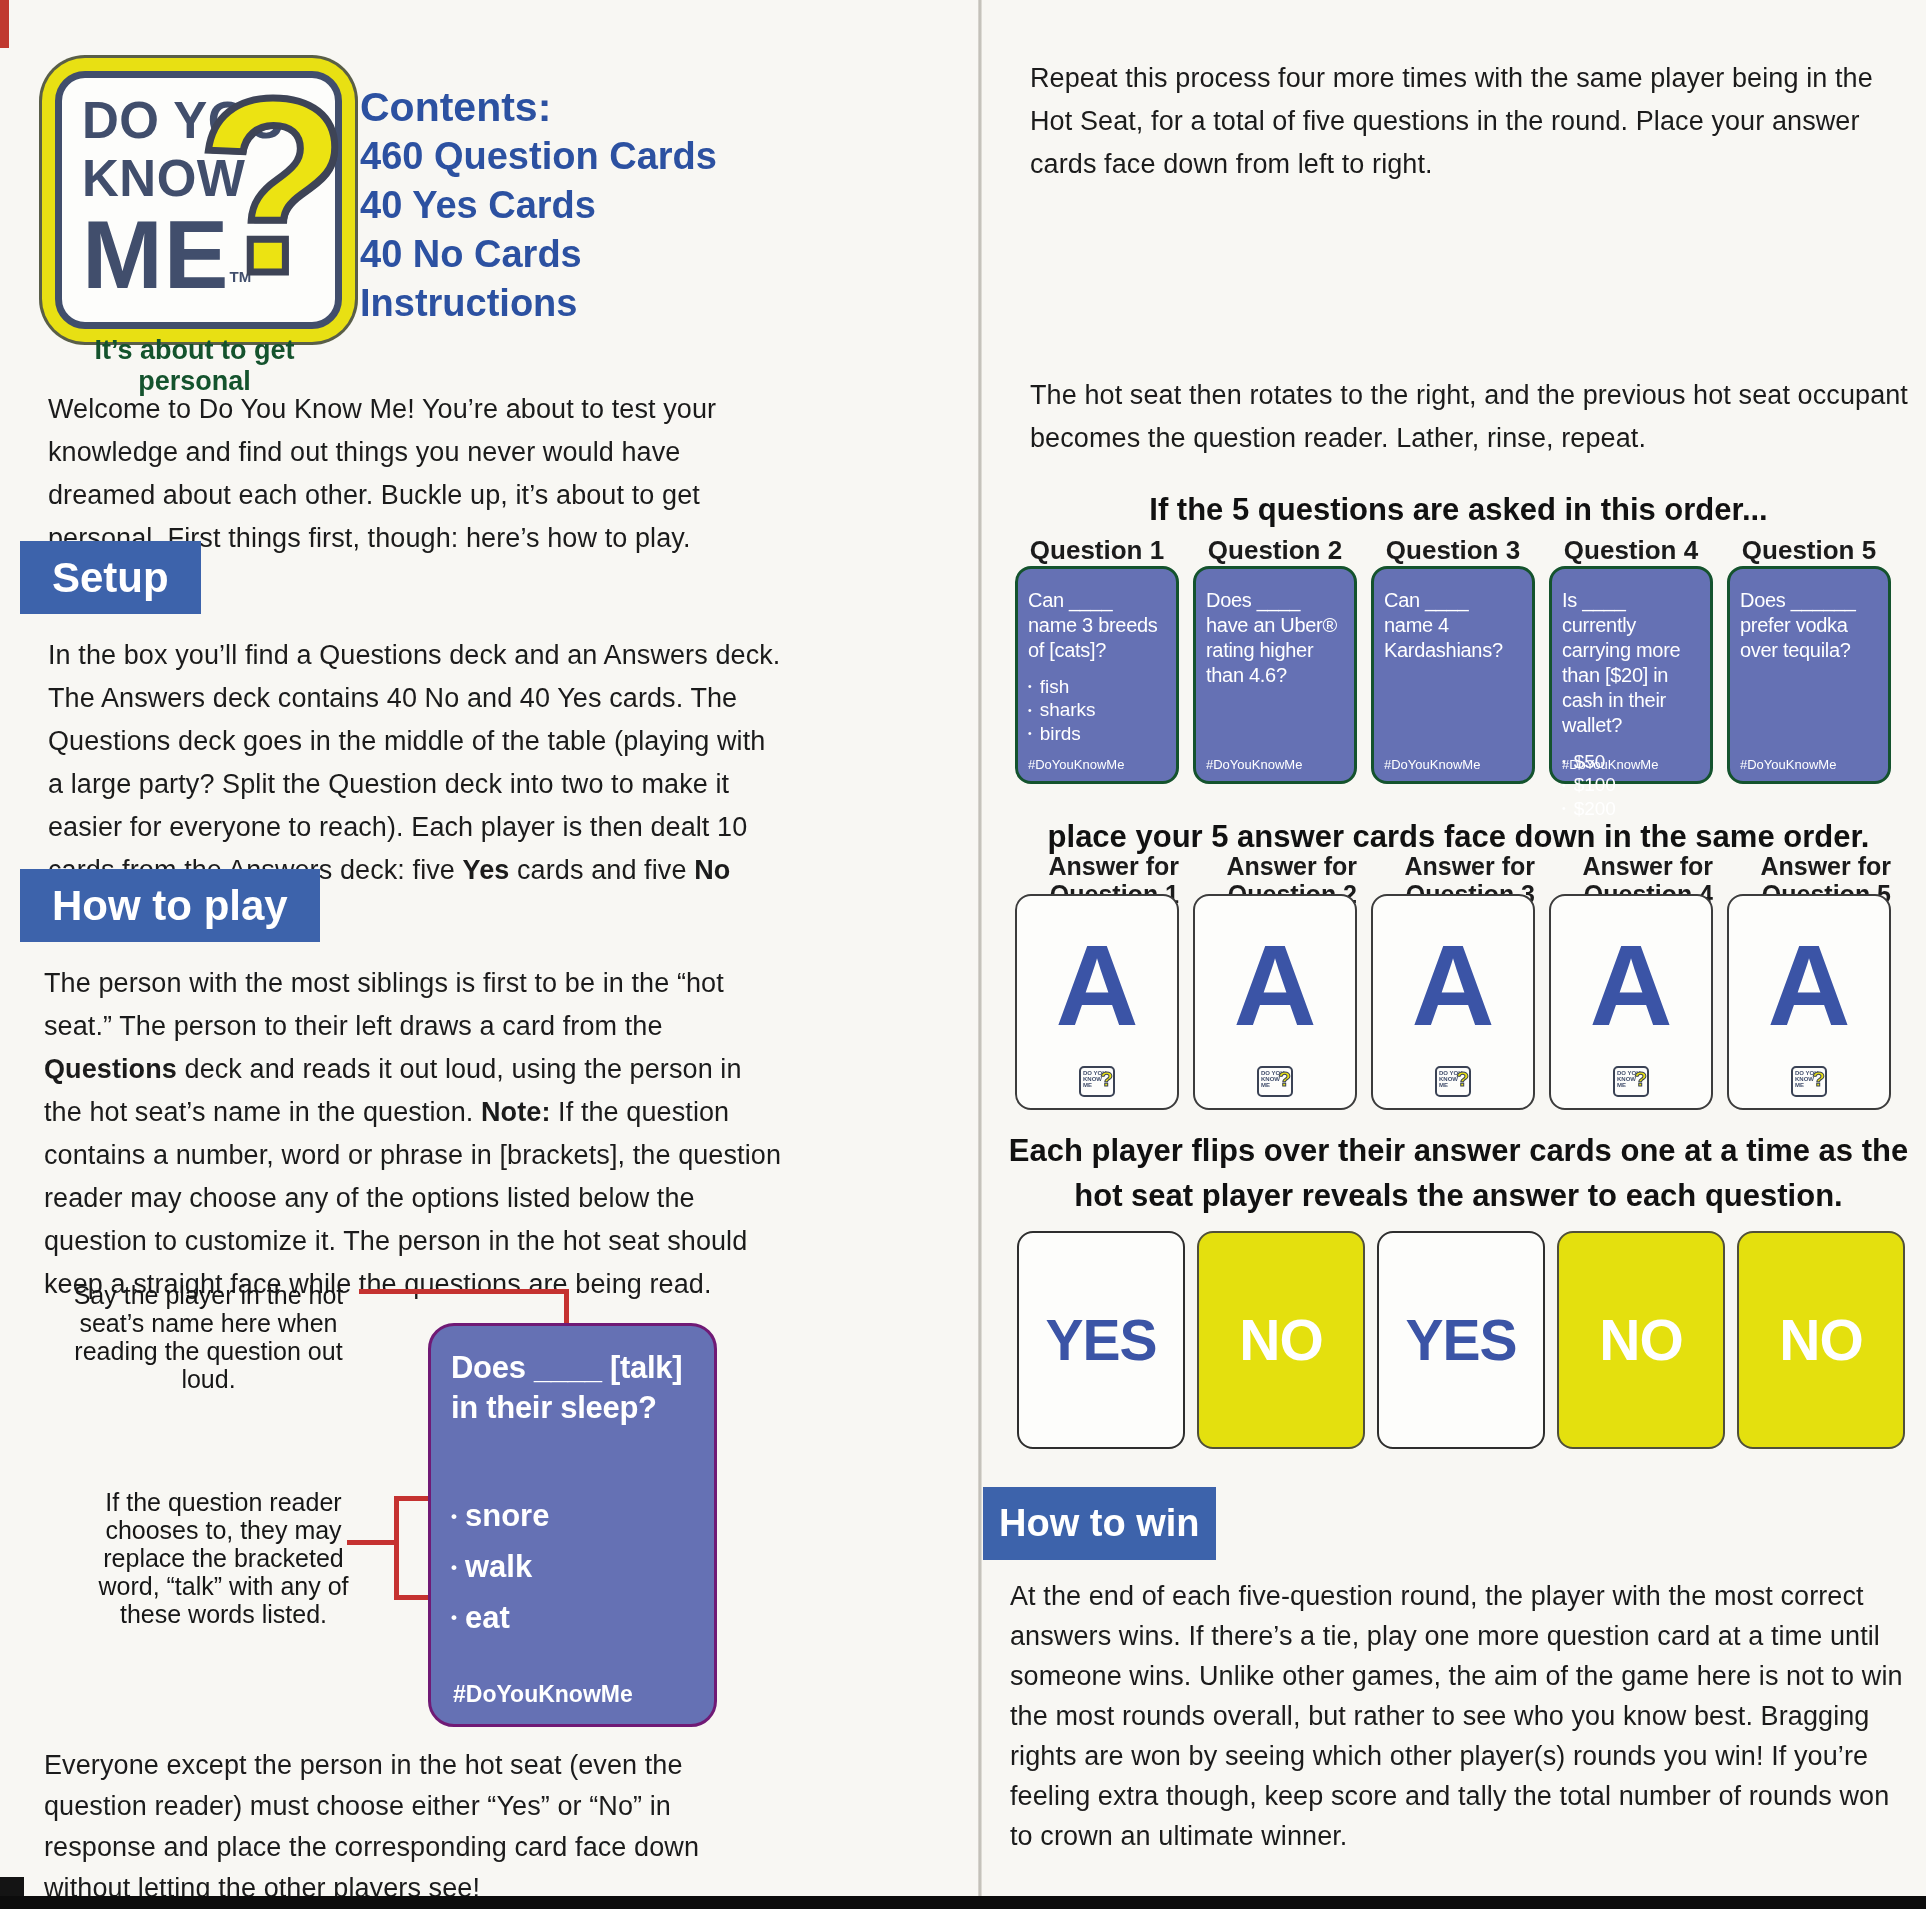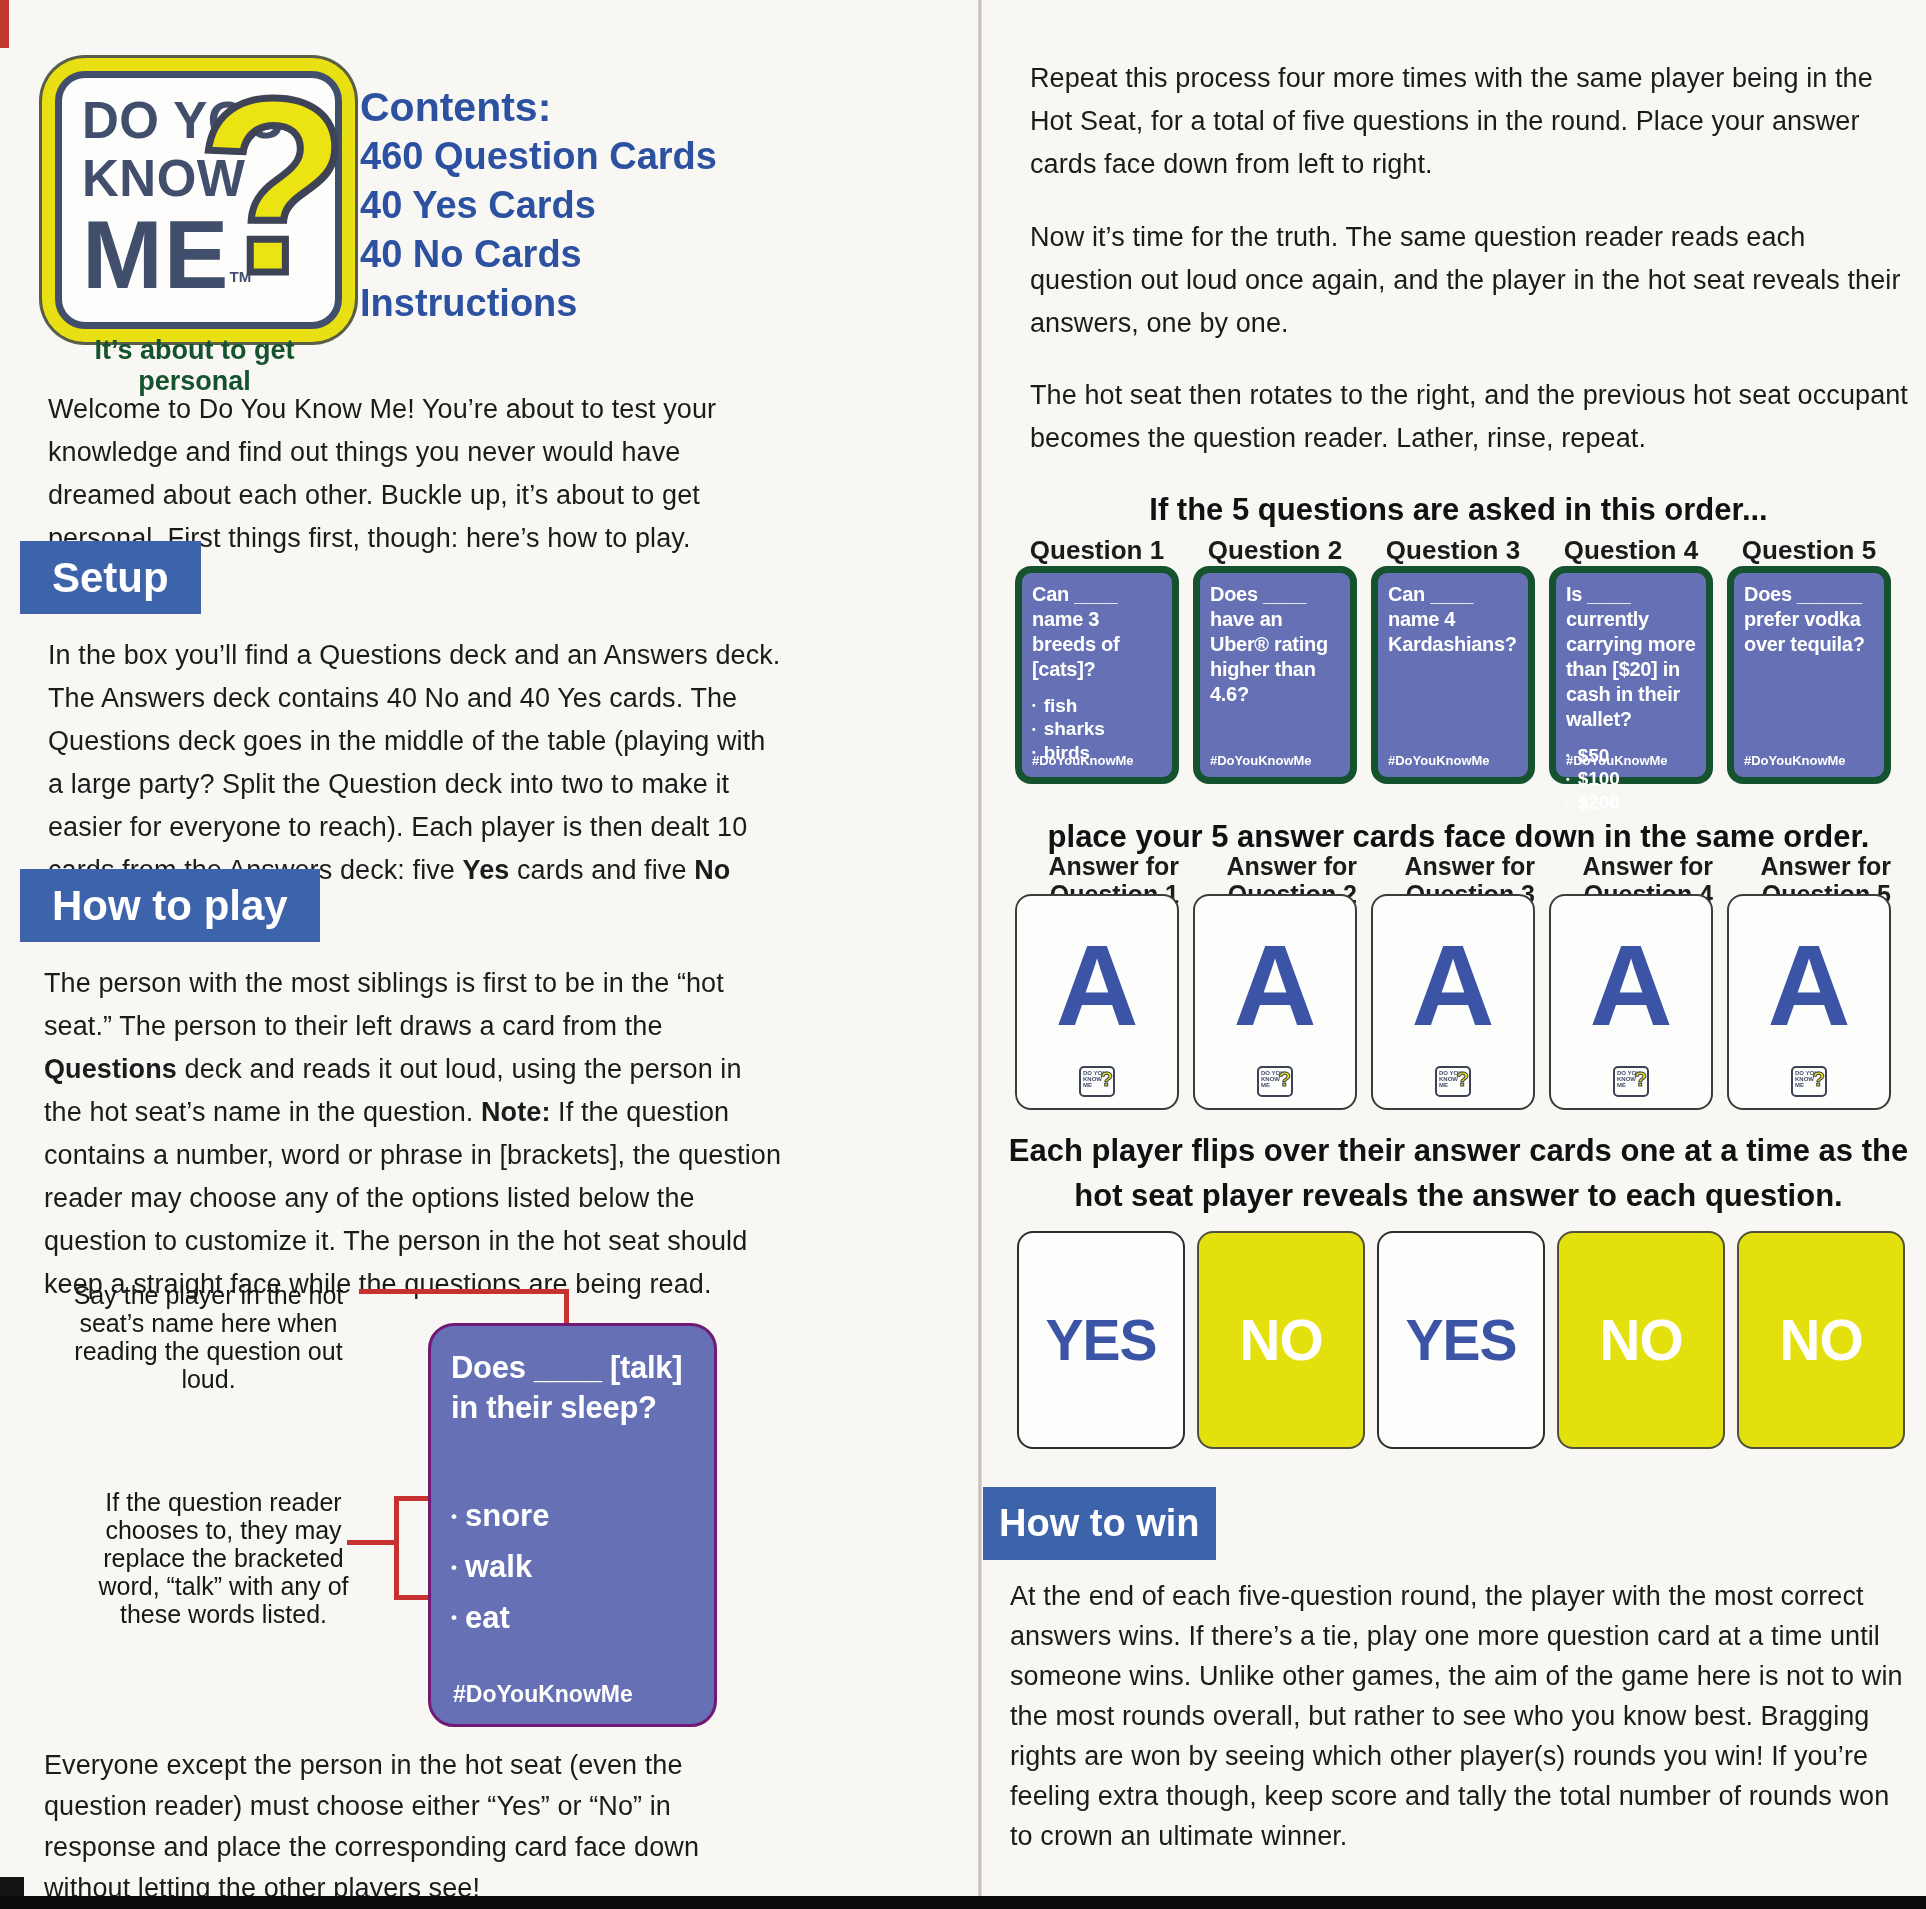--- a/index.html
+++ b/index.html
@@ -82,22 +82,22 @@
   .qhead    { left:1013px; top:492px;  width:891px; font-size:31px; }
   .ahead    { left:1013px; top:819px;  width:891px; font-size:31px; }
   .fliphead { left:1003px; top:1128px; width:911px; font-size:31px; line-height:45px; }
 
   .row { position:absolute; left:1015px; display:flex; gap:14px; }
   .qlabels { top:535px; }
   .qlabel { width:164px; text-align:center; font-weight:bold; font-size:26px; }
   .qrow { top:566px; }
   .qcard {
     position:relative; width:164px; height:218px; box-sizing:border-box;
-    background:#6571b4; border:7px solid #14532d; border-radius:16px;
-    padding:9px 10px; color:#fff; font-weight:bold;
+    background:#6571b4; border:3px solid #14532d; border-radius:16px;
+    padding:19px 10px; color:#fff; font-weight:normal;
     display:flex; flex-direction:column;
   }
   .qt { font-size:20px; line-height:25px; letter-spacing:-0.3px; }
   .blts { margin-top:12px; font-size:19px; line-height:23px; }
   .qhash { position:absolute; left:10px; bottom:9px; font-size:13px; }
 
   .alabels { top:852px; }
   .alabel { width:164px; font-weight:bold; font-size:25px; line-height:28px;text-align:right; }
   .arow { top:894px; }
   .acard {
@@ -181,21 +181,20 @@
         <div class="blt"><span class="d">•</span><span>walk</span></div>
         <div class="blt"><span class="d">•</span><span>eat</span></div>
       </div>
       <div class="dhash">#DoYouKnowMe</div>
     </div>
   </div>
 
   <p class="p everyone-p">Everyone except the person in the hot seat (even the question reader) must choose either “Yes” or “No” in response and place the corresponding card face down without letting the other players see!</p>
 
   <p class="p rp1">Repeat this process four more times with the same player being in the Hot Seat, for a total of five questions in the round. Place your answer cards face down from left to right.</p>
-  <p class="p rp2">Now it’s time for the truth. The same question reader reads each question out loud once again, and the player in the hot seat reveals their answers, one by one.</p>
   <p class="p rp3">The hot seat then rotates to the right, and the previous hot seat occupant becomes the question reader. Lather, rinse, repeat.</p>
 
   <div class="h center qhead">If the 5 questions are asked in this order...</div>
 
   <div class="row qlabels">
     <div class="qlabel">Question 1</div>
     <div class="qlabel">Question 2</div>
     <div class="qlabel">Question 3</div>
     <div class="qlabel">Question 4</div>
     <div class="qlabel">Question 5</div>

